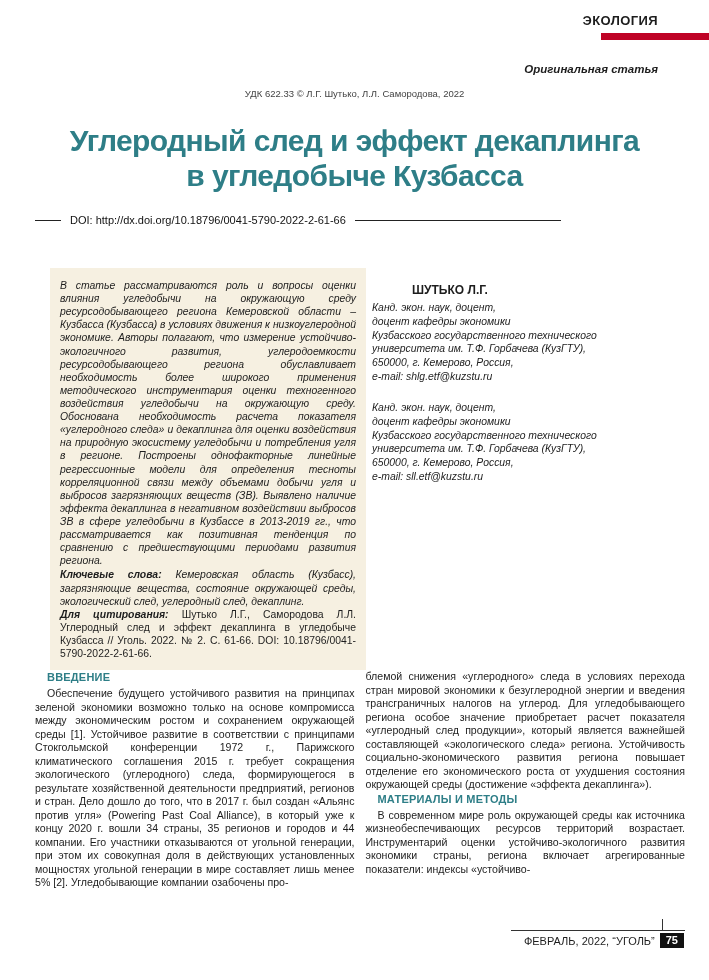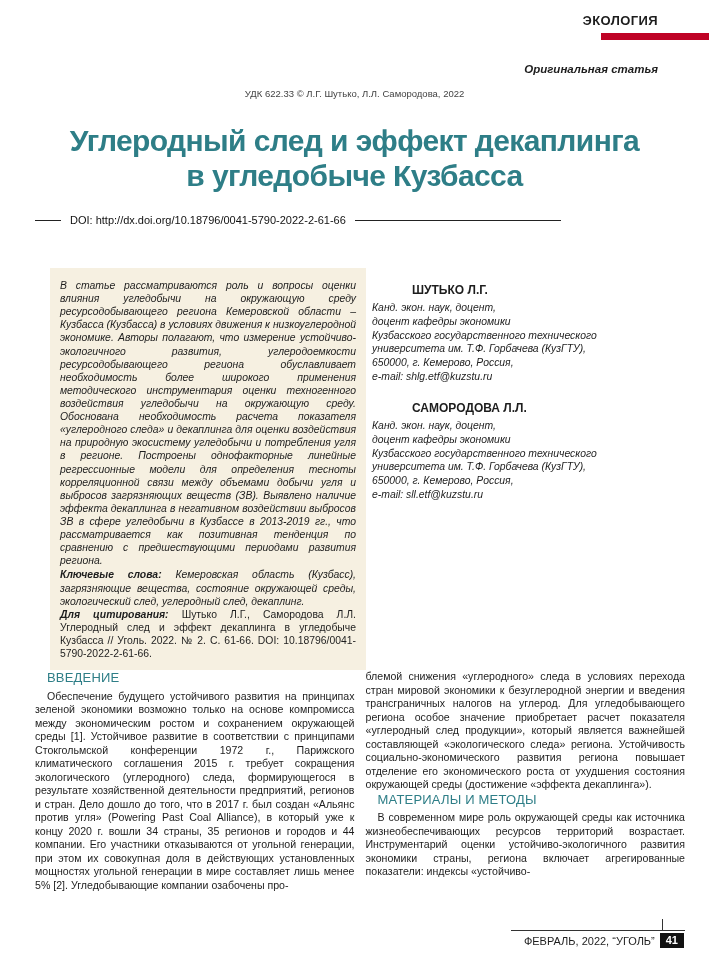--- a/index.html
+++ b/index.html
@@ -32,21 +32,21 @@
   .abstract-box .cite{font-style:normal;}
   .abstract-box .cite .lbl{font-style:italic;font-weight:700;}
   
   .authors{position:absolute;left:372px;top:283px;width:315px;font-size:10.4px;line-height:1.33;}
   .author{margin-bottom:17px;}
   .author .name{font-weight:700;font-size:12px;font-style:normal;margin-bottom:2px;padding-left:40px;}
   .author .line{font-style:italic;}
   
   .columns{position:absolute;left:35px;top:670px;width:650px;display:flex;gap:11px;}
   .col{width:320px;font-size:10.6px;line-height:1.275;text-align:justify;}
-  .sec-head{color:#2e7e87;font-weight:400;font-size:13px;margin:0 0 3px 12px;letter-spacing:.2px;}
+  .sec-head{color:#2e7e87;font-weight:700;font-size:11px;margin:0 0 3px 12px;letter-spacing:.2px;}
   .sec-head.methods{}
   .col p{margin:0;}
   .col p.indent{text-indent:12px;}
   
   .footer-rule{position:absolute;left:511px;top:930px;width:174px;height:1px;background:#333;}
   .footer-tick{position:absolute;left:662px;top:919px;width:1px;height:12px;background:#333;}
   .footer{position:absolute;top:933px;right:25px;display:flex;align-items:center;gap:5px;font-size:11px;}
   .page-num{background:#111;color:#fff;font-weight:700;font-size:11px;padding:1px 6px 2px 6px;}
 </style>
 </head>
@@ -87,21 +87,20 @@
     <div class="author">
       <div class="name">ШУТЬКО Л.Г.</div>
       <div class="line">Канд. экон. наук, доцент,</div>
       <div class="line">доцент кафедры экономики</div>
       <div class="line">Кузбасского государственного технического</div>
       <div class="line">университета им. Т.Ф. Горбачева (КузГТУ),</div>
       <div class="line">650000, г. Кемерово, Россия,</div>
       <div class="line">e-mail: shlg.etf@kuzstu.ru</div>
     </div>
     <div class="author">
-      <div class="name">САМОРОДОВА Л.Л.</div>
       <div class="line">Канд. экон. наук, доцент,</div>
       <div class="line">доцент кафедры экономики</div>
       <div class="line">Кузбасского государственного технического</div>
       <div class="line">университета им. Т.Ф. Горбачева (КузГТУ),</div>
       <div class="line">650000, г. Кемерово, Россия,</div>
       <div class="line">e-mail: sll.etf@kuzstu.ru</div>
     </div>
   </div>
 
   <div class="columns">
@@ -113,16 +112,16 @@
       <p>блемой снижения «углеродного» следа в условиях перехода стран мировой экономики к безуглеродной энергии и введения трансграничных налогов на углерод. Для угледобывающего региона особое значение приобретает расчет показателя «углеродный след продукции», который является важнейшей составляющей «экологического следа» региона. Устойчивость социально-экономического развития региона повышает отделение его экономического роста от ухудшения состояния окружающей среды (достижение «эффекта декаплинга»).</p>
       <div class="sec-head methods">МАТЕРИАЛЫ И МЕТОДЫ</div>
       <p class="indent">В современном мире роль окружающей среды как источника жизнеобеспечивающих ресурсов территорий возрастает. Инструментарий оценки устойчиво-экологичного развития экономики страны, региона включает агрегированные показатели: индексы «устойчиво-</p>
     </div>
   </div>
 
   <div class="footer-rule"></div>
   <div class="footer-tick"></div>
   <div class="footer">
     <span>ФЕВРАЛЬ, 2022, “УГОЛЬ”</span>
-    <span class="page-num">41</span>
+    <span class="page-num">75</span>
   </div>
 
 </div>
 
 </body></html>

